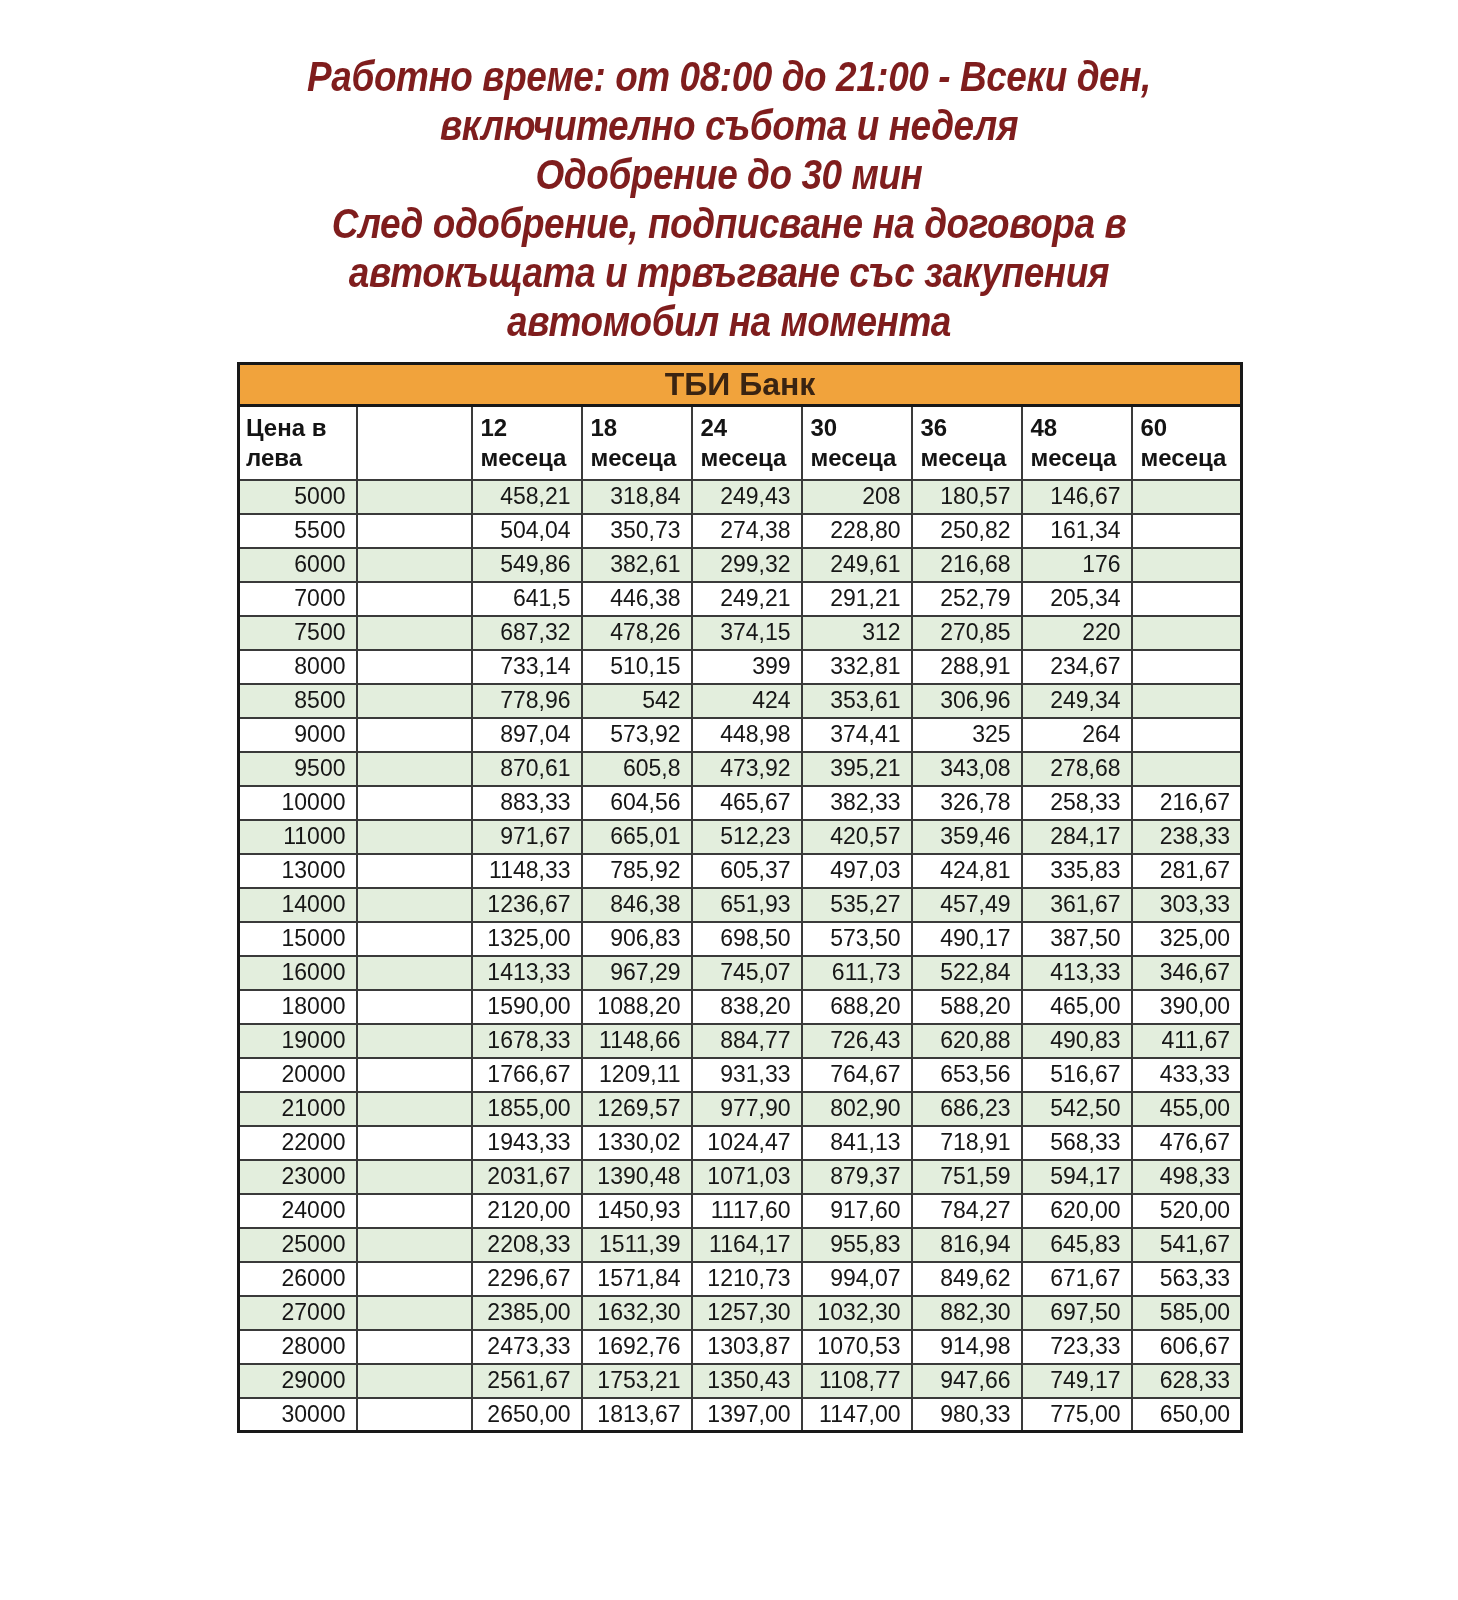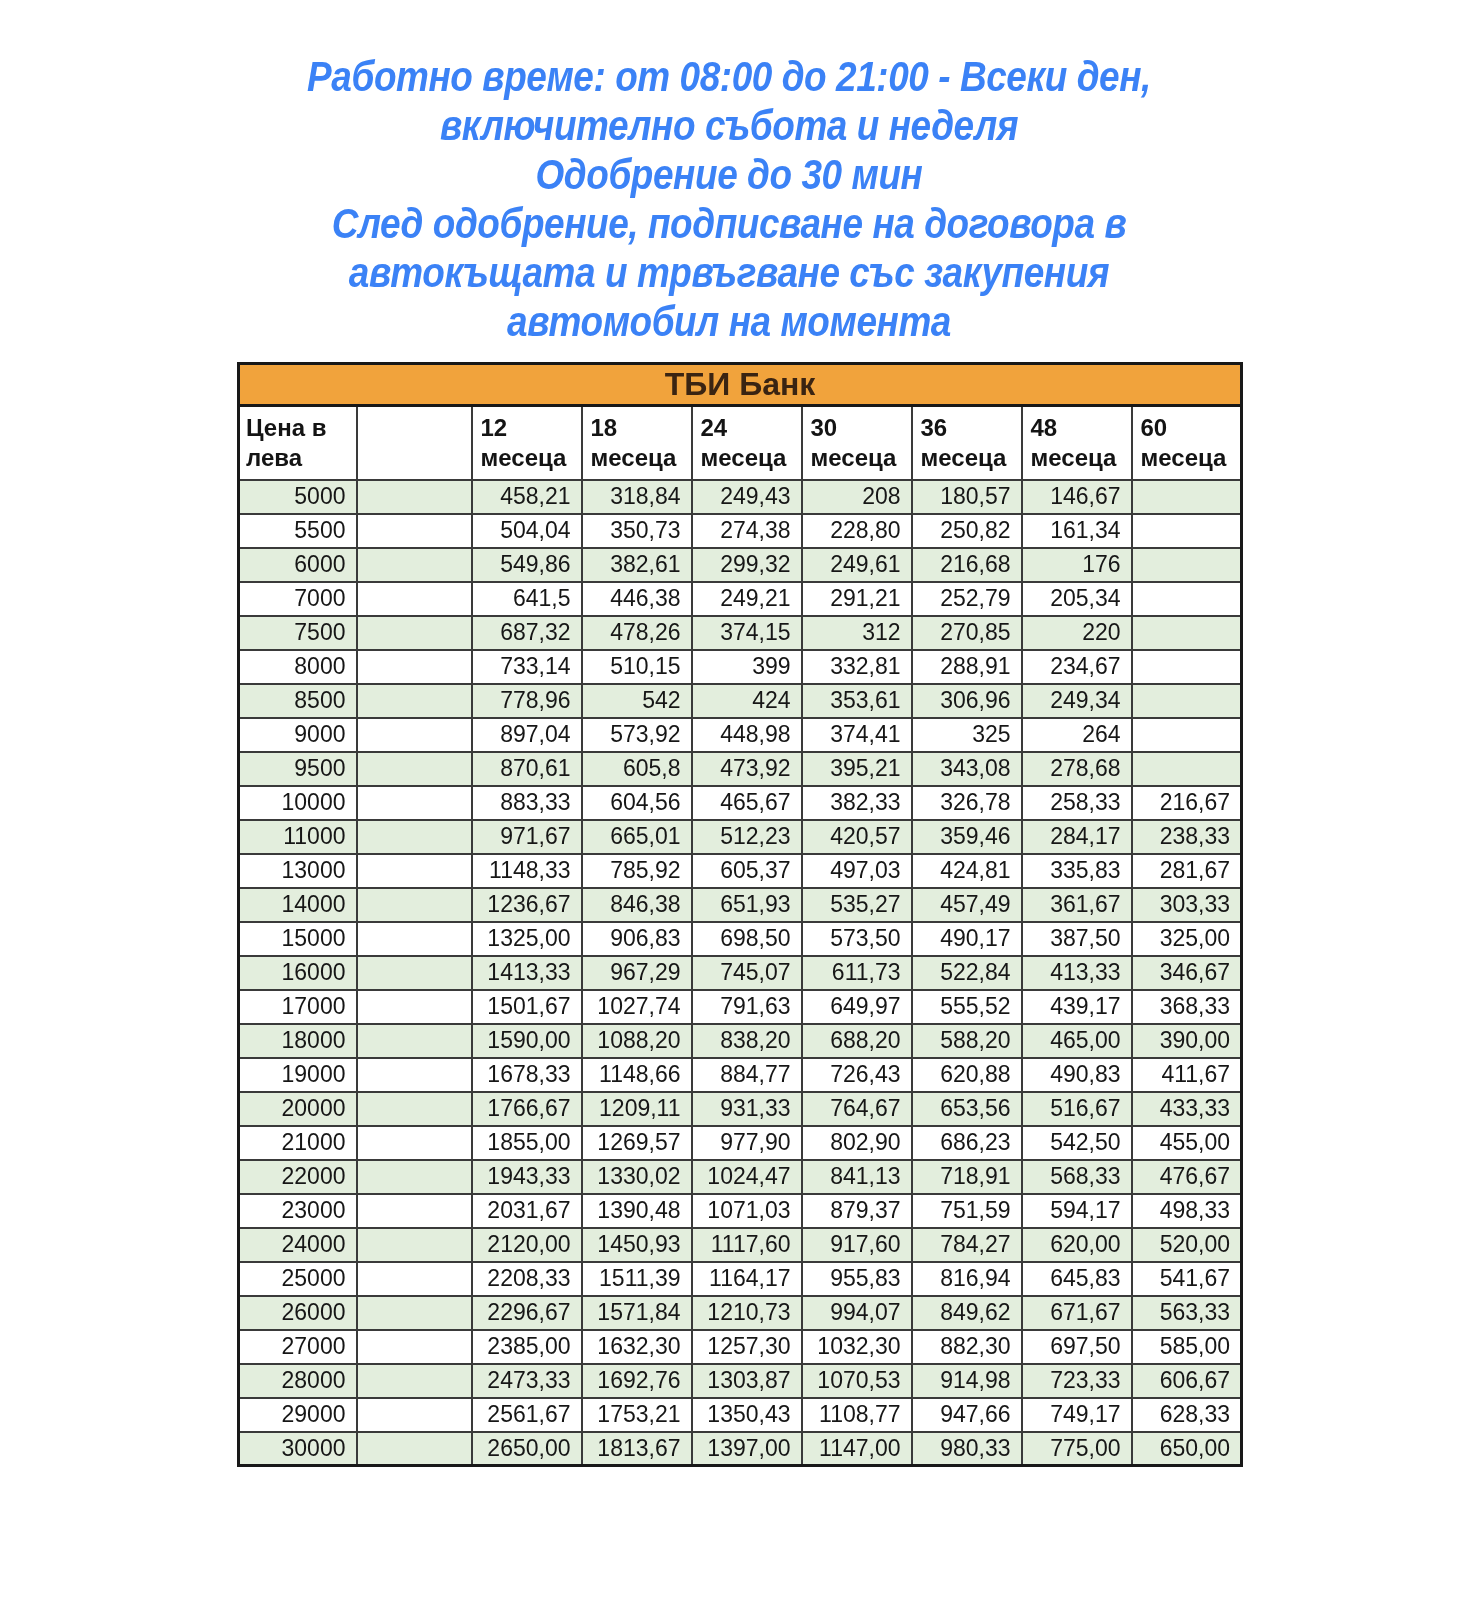--- a/index.html
+++ b/index.html
@@ -14,21 +14,21 @@
     color: #111;
     overflow: hidden;
   }
   .title-block {
     margin-top: 52px;
     text-align: center;
     font-weight: bold;
     font-style: italic;
     font-size: 42px;
     line-height: 49px;
-    color: #3b82f6;
+    color: #7f1d1d;
     letter-spacing: -0.5px;
   }
   .title-line {
     transform: scaleX(0.88);
     transform-origin: 50% 50%;
     white-space: nowrap;
   }
   table.loan-table {
     border-collapse: collapse;
     table-layout: fixed;
@@ -307,31 +307,20 @@
         <td class="spacer-cell"></td>
         <td class="payment-cell">1413,33</td>
         <td class="payment-cell">967,29</td>
         <td class="payment-cell">745,07</td>
         <td class="payment-cell">611,73</td>
         <td class="payment-cell">522,84</td>
         <td class="payment-cell">413,33</td>
         <td class="payment-cell">346,67</td>
       </tr>
       <tr>
-        <td class="price-cell">17000</td>
-        <td class="spacer-cell"></td>
-        <td class="payment-cell">1501,67</td>
-        <td class="payment-cell">1027,74</td>
-        <td class="payment-cell">791,63</td>
-        <td class="payment-cell">649,97</td>
-        <td class="payment-cell">555,52</td>
-        <td class="payment-cell">439,17</td>
-        <td class="payment-cell">368,33</td>
-      </tr>
-      <tr>
         <td class="price-cell">18000</td>
         <td class="spacer-cell"></td>
         <td class="payment-cell">1590,00</td>
         <td class="payment-cell">1088,20</td>
         <td class="payment-cell">838,20</td>
         <td class="payment-cell">688,20</td>
         <td class="payment-cell">588,20</td>
         <td class="payment-cell">465,00</td>
         <td class="payment-cell">390,00</td>
       </tr>

